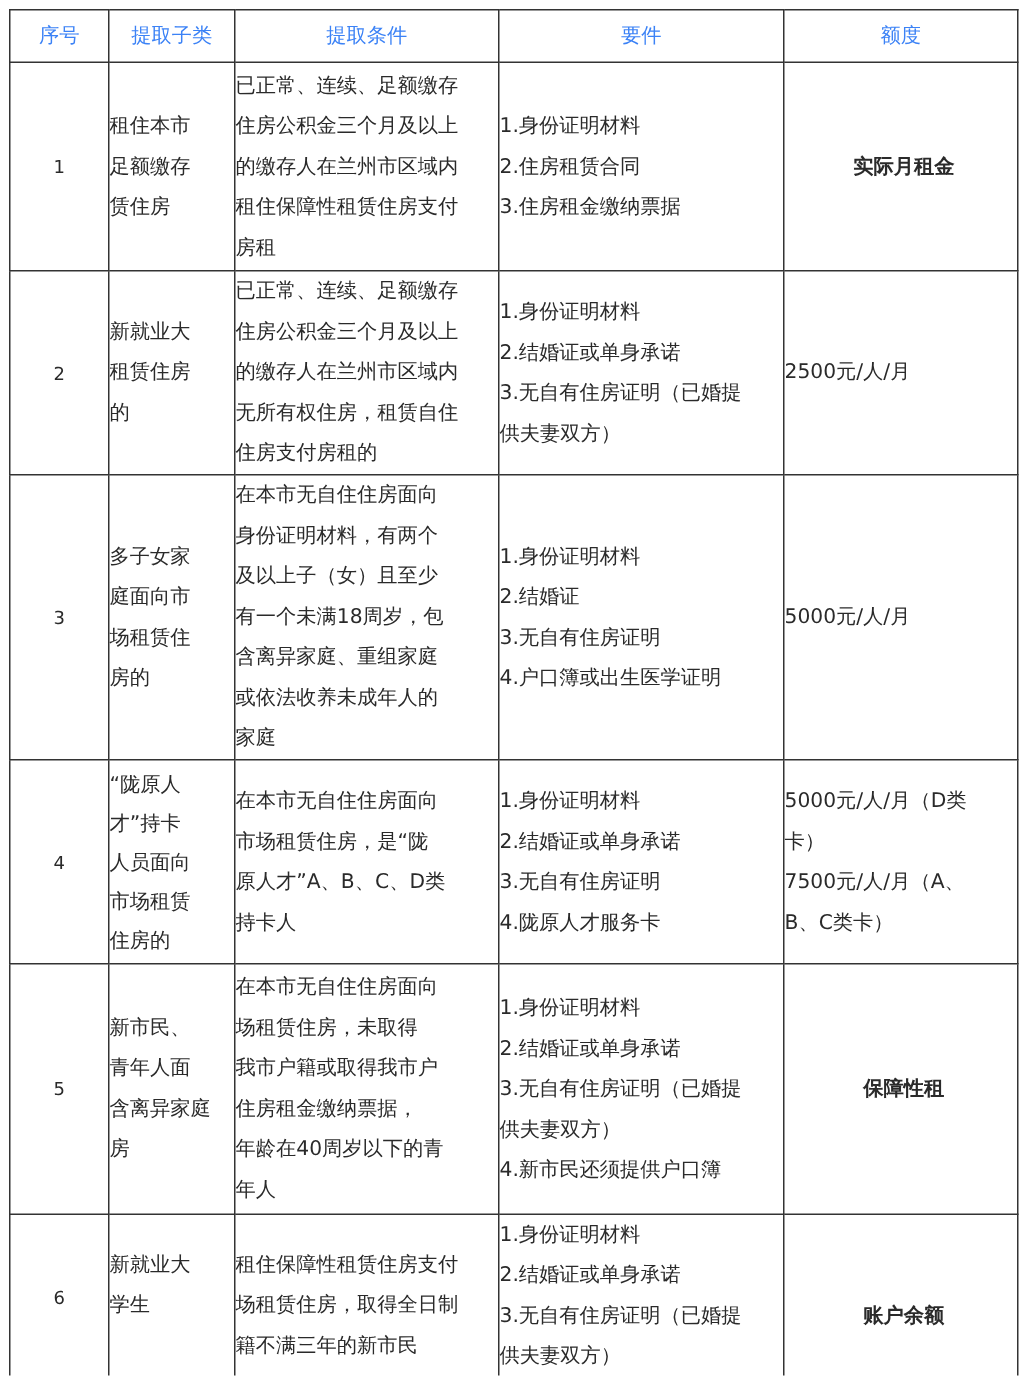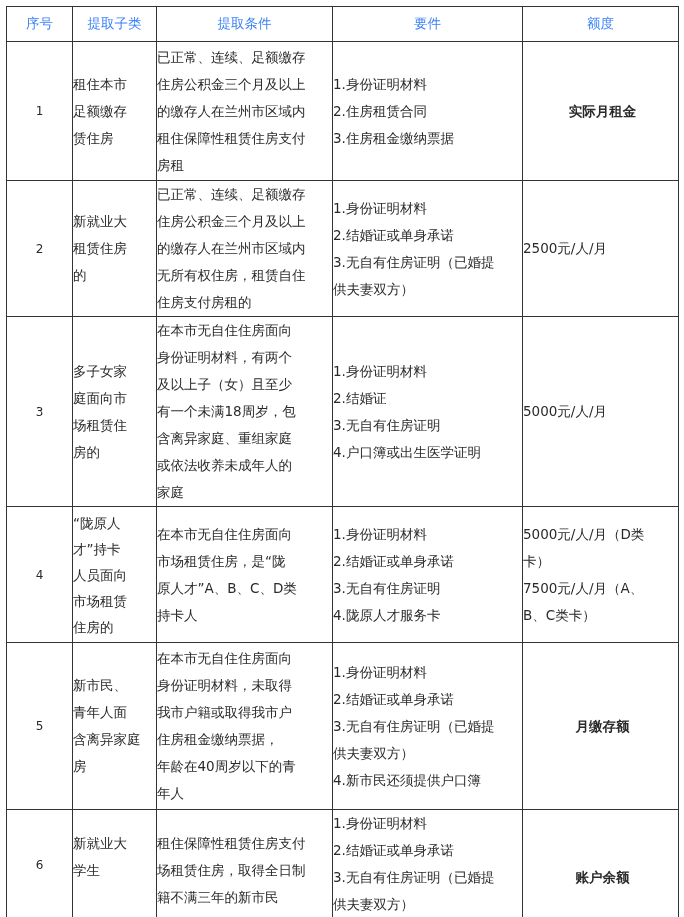--- a/index.html
+++ b/index.html
@@ -145,35 +145,35 @@
     <tr style="height:167px">
       <td class="c1">5</td>
       <td class="cell subtype">
         <span class="line">新市民、</span>
         <span class="line">青年人面</span>
         <span class="line">含离异家庭</span>
         <span class="line">房</span>
       </td>
       <td class="cell cond">
         <span class="line">在本市无自住住房面向</span>
-        <span class="line">身份证明材料，未取得</span>
+        <span class="line">场租赁住房，未取得</span>
         <span class="line">我市户籍或取得我市户</span>
         <span class="line">住房租金缴纳票据，</span>
         <span class="line">年龄在40周岁以下的青</span>
         <span class="line">年人</span>
       </td>
       <td class="cell req">
         <span class="line">1.身份证明材料</span>
         <span class="line">2.结婚证或单身承诺</span>
         <span class="line">3.无自有住房证明（已婚提</span>
         <span class="line">供夫妻双方）</span>
         <span class="line">4.新市民还须提供户口簿</span>
       </td>
       <td class="cell amt center">
-        <span class="line">月缴存额</span>
+        <span class="line">保障性租</span>
       </td>
     </tr>
 
     <tr style="height:120px">
       <td class="c1" style="vertical-align:top;padding-top:48px">6</td>
       <td class="cell subtype" style="vertical-align:top;padding-top:20px">
         <span class="line">新就业大</span>
         <span class="line">学生</span>
       </td>
       <td class="cell cond" style="vertical-align:top;padding-top:20px">

